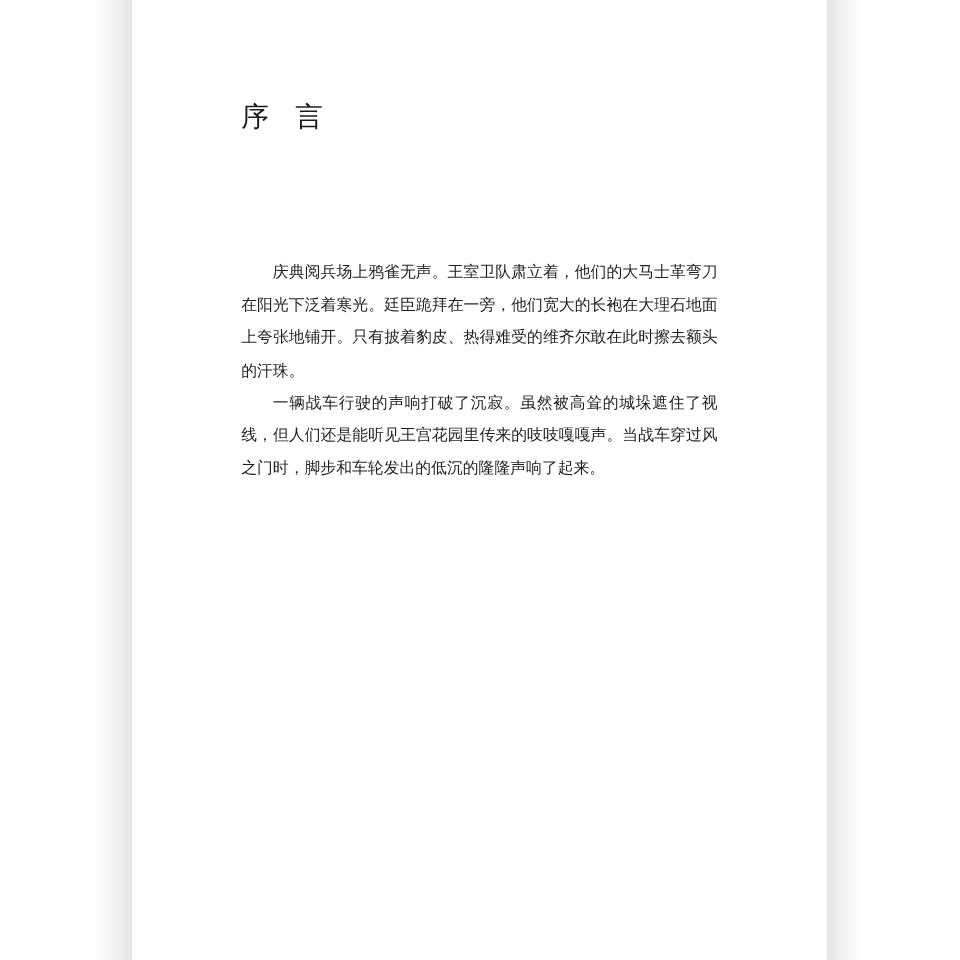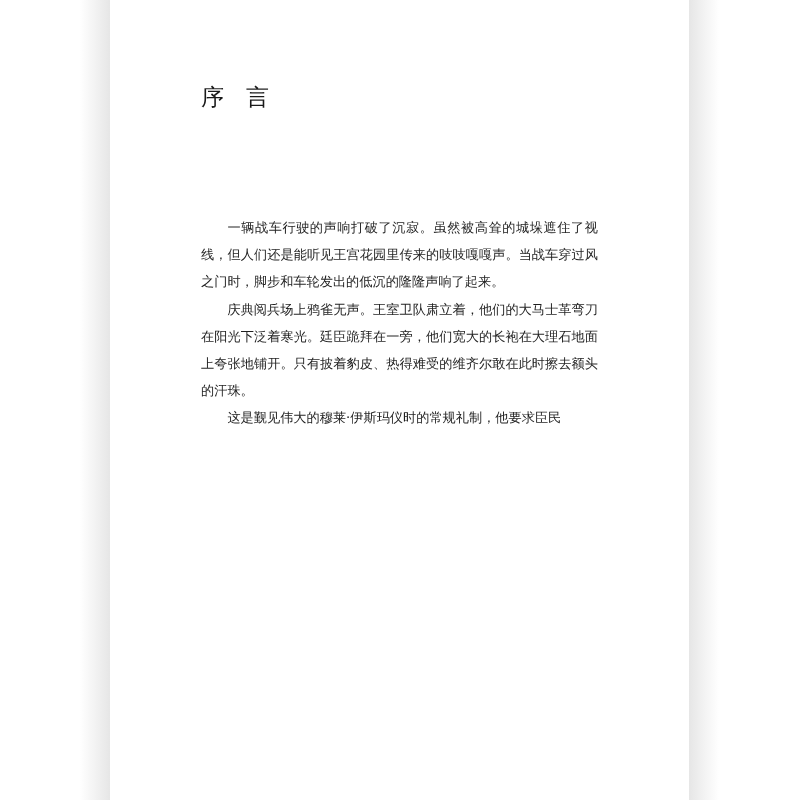--- a/index.html
+++ b/index.html
@@ -69,17 +69,16 @@
 <div class="backdrop"></div>
 <div class="shadow-left"></div>
 <div class="shadow-right"></div>
 
 <div class="page">
   <h1 class="title">
     <span class="ch1">序</span><span class="ch2">言</span>
   </h1>
 
   <div class="body">
+    <p>庆典阅兵场上鸦雀无声。王室卫队肃立着，他们的大马士革弯刀在阳光下泛着寒光。廷臣跪拜在一旁，他们宽大的长袍在大理石地面上夸张地铺开。只有披着豹皮、热得难受的维齐尔敢在此时擦去额头的汗珠。</p>
     <p>一辆战车行驶的声响打破了沉寂。虽然被高耸的城垛遮住了视线，但人们还是能听见王宫花园里传来的吱吱嘎嘎声。当战车穿过风之门时，脚步和车轮发出的低沉的隆隆声响了起来。</p>
-    <p>庆典阅兵场上鸦雀无声。王室卫队肃立着，他们的大马士革弯刀在阳光下泛着寒光。廷臣跪拜在一旁，他们宽大的长袍在大理石地面上夸张地铺开。只有披着豹皮、热得难受的维齐尔敢在此时擦去额头的汗珠。</p>
-    <p>这是觐见伟大的穆莱·伊斯玛仪时的常规礼制，他要求臣民</p>
   </div>
 </div>
 
 </body></html>

